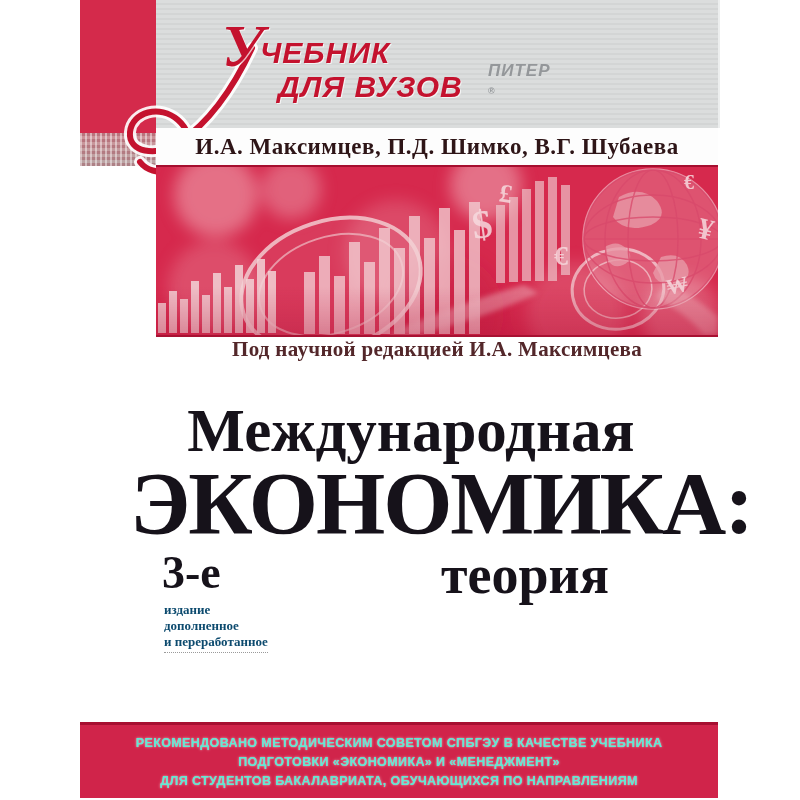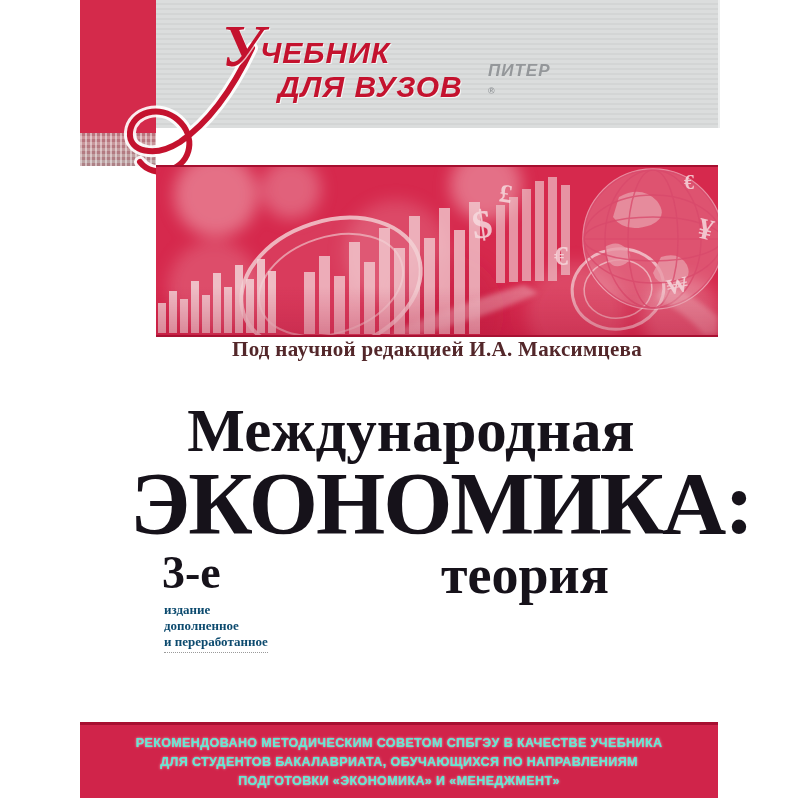--- a/index.html
+++ b/index.html
@@ -90,20 +90,23 @@
   <span class="abs series-line2">ДЛЯ ВУЗОВ</span>
 
   <div class="abs publisher">
     <svg width="24" height="22" viewBox="0 0 24 22">
       <path d="M2 14 L21 2 L15 10 L23 7 L7 20 L12 12 Z" fill="#94979a"></path>
     </svg>
     <span class="publisher-name">ПИТЕР</span>
     <span class="publisher-reg">®</span>
   </div>
 
+  <div class="abs authors-strip">
+    <span class="authors-text">И.А. Максимцев,  П.Д. Шимко,  В.Г. Шубаева</span>
+  </div>
 
   <svg class="abs montage" viewBox="0 0 562 168" xmlns="http://www.w3.org/2000/svg" preserveAspectRatio="none">
     <defs>
       <filter id="blurA" x="-50%" y="-50%" width="200%" height="200%">
           <feGaussianBlur stdDeviation="8"></feGaussianBlur>
         </filter>
       <filter id="blurB" x="-50%" y="-50%" width="200%" height="200%">
           <feGaussianBlur stdDeviation="2.5"></feGaussianBlur>
         </filter>
       <linearGradient id="vign" x1="0" y1="0" x2="0" y2="1">
@@ -218,17 +221,17 @@
     <div>дополненное</div>
     <div><span class="last">и переработанное</span></div>
   </div>
 
   <div class="abs subtitle">
     <span class="s1">теория</span>
   </div>
 
   <div class="abs bottom-band">
     <span>РЕКОМЕНДОВАНО МЕТОДИЧЕСКИМ СОВЕТОМ СПБГЭУ В КАЧЕСТВЕ УЧЕБНИКА</span>
+    <span>ПОДГОТОВКИ «ЭКОНОМИКА» И «МЕНЕДЖМЕНТ»</span>
     <span>ДЛЯ СТУДЕНТОВ БАКАЛАВРИАТА, ОБУЧАЮЩИХСЯ ПО НАПРАВЛЕНИЯМ</span>
-    <span>ПОДГОТОВКИ «ЭКОНОМИКА» И «МЕНЕДЖМЕНТ»</span>
   </div>
 
 </div>
 
 </body></html>

